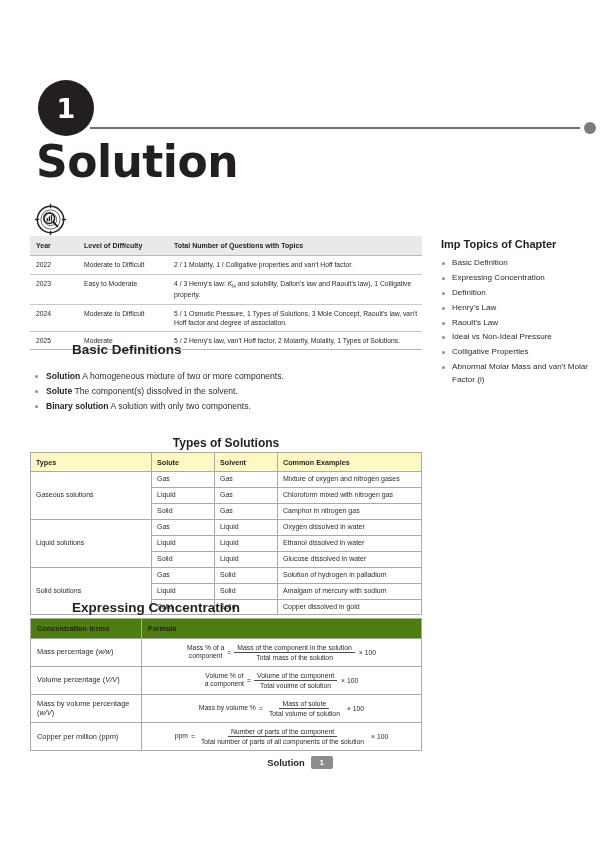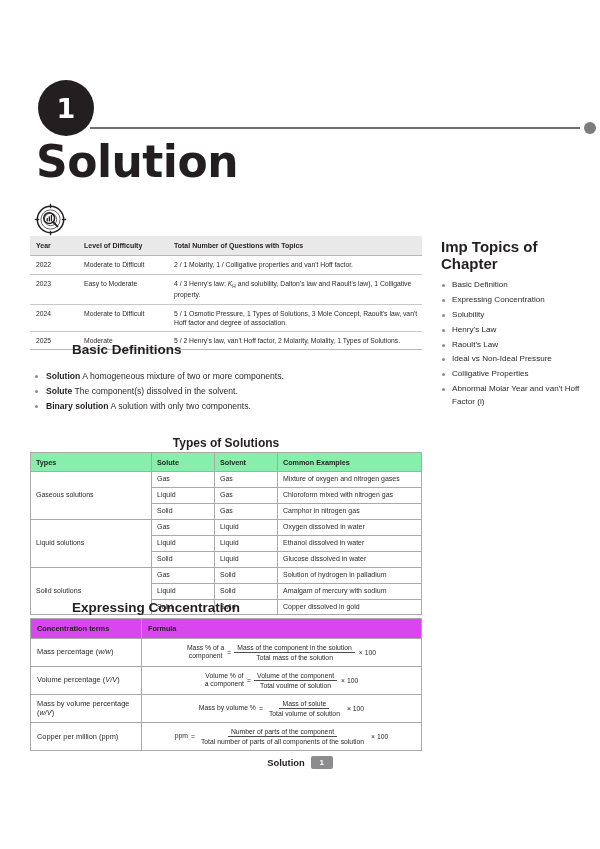--- a/index.html
+++ b/index.html
@@ -137,21 +137,21 @@
   .tt-level { width: 80px; }
 
   
   .imp-topics {
     position: absolute;
     left: 441px;
     top: 238px;
     width: 150px;
   }
   .imp-title {
-    font-size: 15px;
+    font-size: 11px;
     font-weight: bold;
     color: #231f20;
     margin-bottom: 7px;
     font-family: "Liberation Sans", sans-serif;
   }
   .imp-list { list-style: none; margin: 0; padding: 0; }
   .imp-list li {
     position: relative;
     padding-left: 11px;
     font-size: 8.1px;
@@ -234,21 +234,21 @@
   }
   .types-table th,
   .types-table td {
     border: 0.7px solid #a9a9aa;
     padding: 3.1px 5px;
     text-align: left;
     vertical-align: middle;
     line-height: 1.25;
   }
   .types-table th {
-    background: #86efac;
+    background: #fef9c3;
     font-weight: bold;
     font-size: 7.2px;
     color: #231f20;
     padding: 4.5px 5px;
   }
   .types-table .c-type   { width: 110px; }
   .types-table .c-solute { width: 52px; }
   .types-table .c-solv   { width: 52px; }
 
   
@@ -262,21 +262,21 @@
     color: #2c2a2b;
   }
   .conc-table th,
   .conc-table td {
     border: 0.7px solid #a9a9aa;
     padding: 4px 6px;
     text-align: left;
     vertical-align: middle;
   }
   .conc-table th {
-    background: #d946ef;
+    background: #4d7c0f;
     font-weight: bold;
     font-size: 7.2px;
     color: #231f20;
     padding: 4.5px 6px;
   }
   .conc-table .c-term { width: 98px; line-height: 1.3; font-size: 7.4px; }
   .conc-table .c-form { padding: 5px 6px; }
 
   
   .formula {
@@ -396,26 +396,26 @@
         <td>5 / 2 Henry's law, van't Hoff factor, 2 Molarity, Molality, 1 Types of Solutions.</td>
       </tr>
     </tbody>
   </table>
 
   <div class="imp-topics">
     <div class="imp-title">Imp Topics of Chapter</div>
     <ul class="imp-list">
       <li>Basic Definition</li>
       <li>Expressing Concentration</li>
-      <li>Solubility</li>
+      <li>Definition</li>
       <li>Henry's Law</li>
       <li>Raoult's Law</li>
       <li>Ideal vs Non-Ideal Pressure</li>
       <li>Colligative Properties</li>
-      <li>Abnormal Molar Year and van't Hoff Factor (i)</li>
+      <li>Abnormal Molar Mass and van't Molar Factor (i)</li>
     </ul>
   </div>
 
   <div class="sec-head" id="h-basic">Basic Definitions</div>
   <ul class="def-list">
     <li><b>Solution</b> <span>A homogeneous mixture of two or more components.</span></li>
     <li><b>Solute</b> <span>The component(s) dissolved in the solvent.</span></li>
     <li><b>Binary solution</b> <span>A solution with only two components.</span></li>
   </ul>
 

